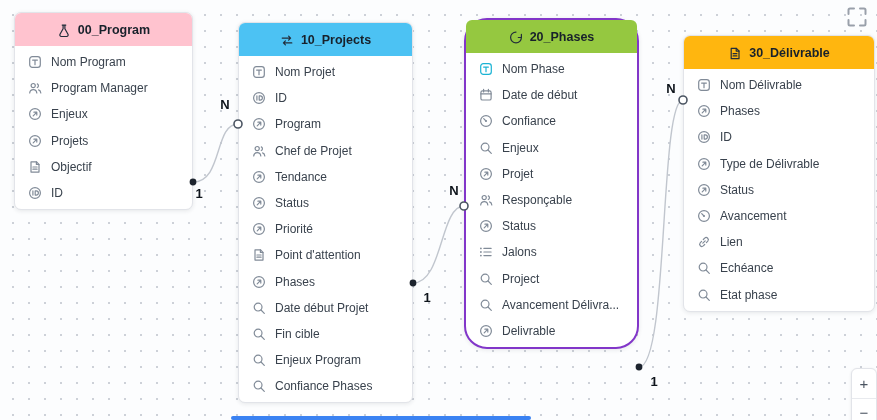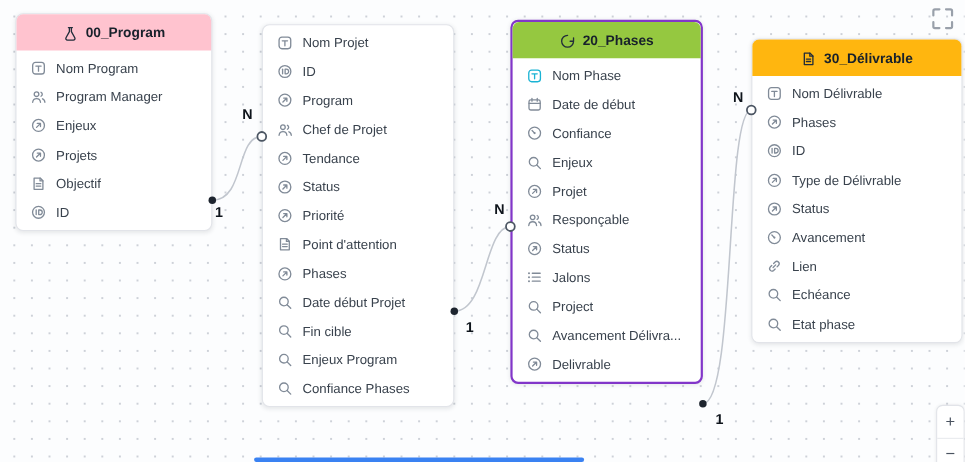--- a/index.html
+++ b/index.html
@@ -115,20 +115,28 @@
                 <circle cx="7" cy="7" r="5.4"></circle>
                 <path d="M4.9 4.9v4.2"></path>
                 <path d="M7.2 4.9h1.1a2.1 2.1 0 0 1 0 4.2H7.2z"></path>
               </svg>
             </span>
             <span>ID</span>
           </div>
         </div>
       </div>
       <div class="card" style="left: 238px; top: 22px; width: 175px;">
+        <div class="card-header" style="background:#4cc2f3">
+          <span class="f-icon">
+            <svg viewBox="0 0 14 14" fill="none" stroke="currentColor" stroke-width="1.2" stroke-linecap="round" stroke-linejoin="round">
+              <path d="M2.2 4.6h8.2M8.6 2.6l2 2-2 2M11.8 9.4H3.6M5.4 7.4l-2 2 2 2"></path>
+            </svg>
+          </span>
+          <span>10_Projects</span>
+        </div>
         <div class="card-fields">
           <div class="field-row">
             <span class="f-icon">
               <svg viewBox="0 0 14 14" fill="none" stroke="currentColor" stroke-width="1.2" stroke-linecap="round" stroke-linejoin="round">
                 <rect x="1.7" y="1.7" width="10.6" height="10.6" rx="2.6"></rect>
                 <path d="M4.6 5.1h4.8M7 5.1v4.6"></path>
               </svg>
             </span>
             <span>Nom Projet</span>
           </div>
@@ -237,21 +245,21 @@
             <span class="f-icon">
               <svg viewBox="0 0 14 14" fill="none" stroke="currentColor" stroke-width="1.2" stroke-linecap="round" stroke-linejoin="round">
                 <circle cx="6.1" cy="6.1" r="3.9"></circle>
                 <path d="M9 9l3.3 3.3"></path>
               </svg>
             </span>
             <span>Confiance Phases</span>
           </div>
         </div>
       </div>
-      <div class="card selected" style="left: 464px; top: 18px; width: 175px; border-color: rgb(130, 54, 201);">
+      <div class="card selected" style="left: 464px; top: 18px; width: 175px; border-color: rgb(130, 54, 201); border-radius: 23px;">
         <div class="card-header" style="background:#95c840">
           <span class="f-icon">
             <svg viewBox="0 0 14 14" fill="none" stroke="currentColor" stroke-width="1.2" stroke-linecap="round" stroke-linejoin="round">
               <path d="M12.4 7A5.4 5.4 0 1 1 7 1.6M12.4 7V3.9M12.4 7H9.3"></path>
             </svg>
           </span>
           <span>20_Phases</span>
         </div>
         <div class="card-fields">
           <div class="field-row">

